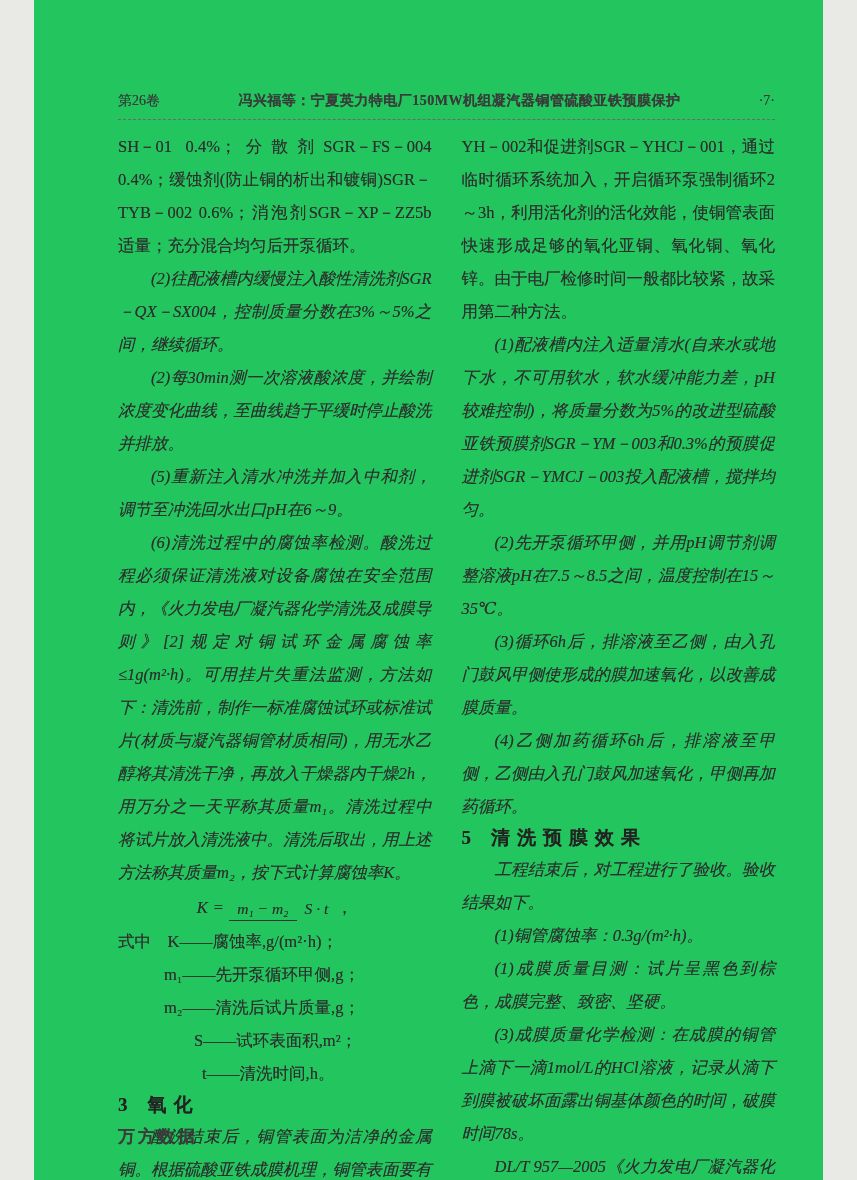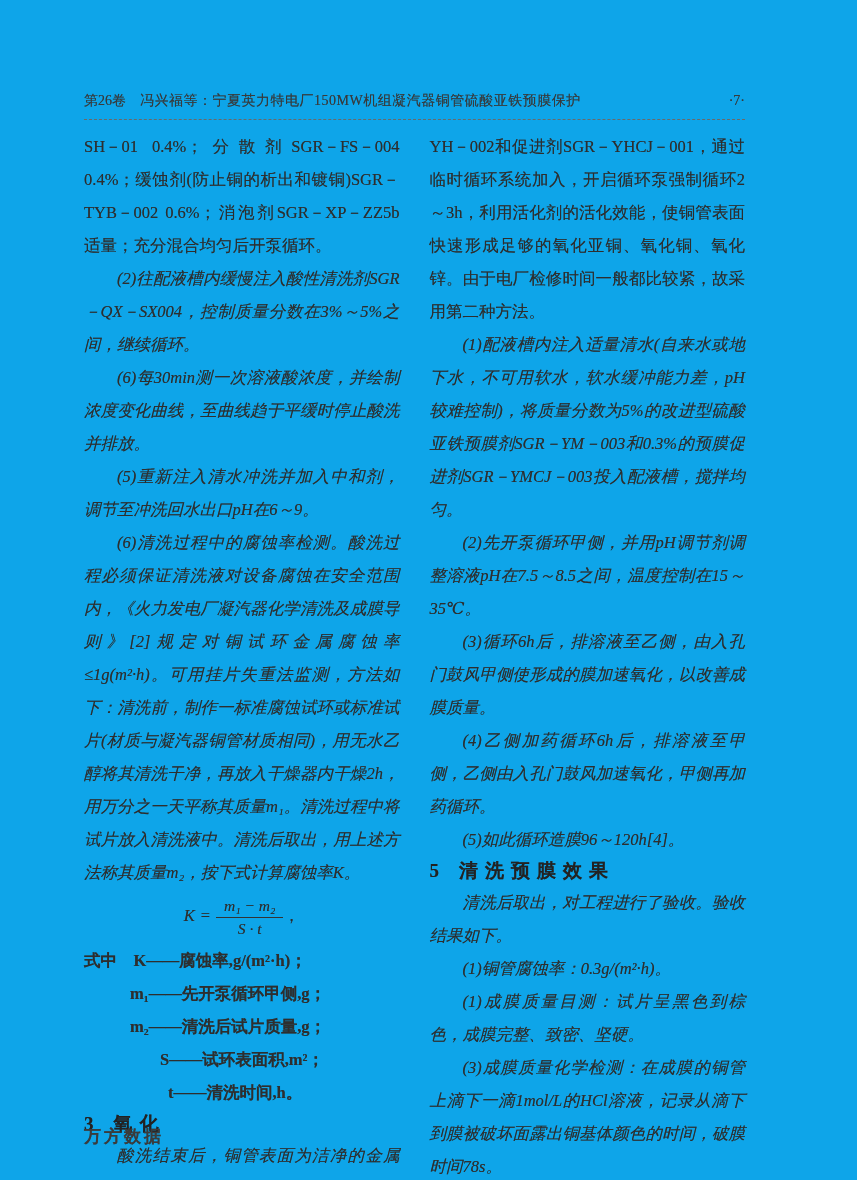--- a/index.html
+++ b/index.html
@@ -1,53 +1,53 @@
 <!DOCTYPE html>
 <html><head>
 <meta charset="utf-8">
 <style>
   html,body{margin:0;padding:0;background:#e9e9e6;}
   .page{
-    width:857px;height:1180px;position:relative;margin:0 auto;
-    background:#0ea5e9;overflow:hidden;box-sizing:border-box;
-    padding:92px 112px 0 84px;
+    width:789px;height:1180px;position:relative;margin:0 auto;
+    background:#22c55e;overflow:hidden;box-sizing:border-box;
+    padding:92px 48px 0 84px;
     font-family:"Liberation Serif","DejaVu Serif",serif;
     color:#2e2e2e;
     text-shadow:0 0 .5px rgba(40,40,40,.55);
   }
   .hdr{
     display:flex;justify-content:space-between;align-items:baseline;
     font-size:14px;color:#3a3a3a;
     border-bottom:1px dashed #6a6a6a;padding-bottom:9px;
   }
   .hdr .vol{white-space:nowrap;}
-  .hdr .rtitle{flex:1;text-align:left;padding:0 14px;letter-spacing:.5px;}
+  .hdr .rtitle{flex:1;text-align:center;padding:0 14px;letter-spacing:.5px;font-weight:bold;}
   .hdr .pno{white-space:nowrap;}
   .cols{display:flex;gap:30px;margin-top:10px;}
   .col{flex:1;font-size:16.5px;line-height:33px;text-align:justify;}
   .col p{margin:0;}
   .ind{text-indent:2em;font-style:italic;}
   .sec{
     font-size:19px;font-weight:bold;color:#222;
     margin:18px 0 12px 0;line-height:30px;text-indent:0;
   }
   .sec .h-num{margin-right:20px;font-family:"Liberation Serif",serif;}
   .sec .h-title{letter-spacing:7px;}
   .formula{
     text-align:center;margin:6px 0 4px 0;line-height:26px;
   }
   .f-var{font-style:italic;}
   .f-eq{margin:0 6px;}
   .frac{
-    display:inline-flex;flex-direction:column;vertical-align:middle;
+    display:inline-flex;flex-direction:row;vertical-align:middle;
     text-align:center;font-size:15.5px;line-height:22px;
   }
   .frac .num{border-bottom:1px solid #333;padding:0 8px;font-style:italic;}
   .frac .den{padding:0 8px;font-style:italic;}
-  .defs div{margin:0;font-weight:bold;}
+  .defs div{margin:0;}
   .def-1,.def-2{margin-left:46px !important;}
   .def-3{margin-left:76px !important;}
   .def-4{margin-left:84px !important;}
   .watermark{
     position:absolute;left:84px;bottom:32px;
     font-size:17px;color:#3b3b3b;letter-spacing:3px;font-weight:600;
   }
 </style>
 </head>
 <body>
@@ -58,21 +58,21 @@
     <span class="vol">第26卷</span>
     <span class="rtitle">冯兴福等：宁夏英力特电厂150MW机组凝汽器铜管硫酸亚铁预膜保护</span>
     <span class="pno">·7·</span>
   </div>
 
   <div class="cols">
 
     <div class="col">
       <p>SH－01 0.4%；分散剂SGR－FS－004 0.4%；缓蚀剂(防止铜的析出和镀铜)SGR－TYB－002 0.6%；消泡剂SGR－XP－ZZ5b适量；充分混合均匀后开泵循环。</p>
       <p class="ind">(2)往配液槽内缓慢注入酸性清洗剂SGR－QX－SX004，控制质量分数在3%～5%之间，继续循环。</p>
-      <p class="ind">(6)每30min测一次溶液酸浓度，并绘制浓度变化曲线，至曲线趋于平缓时停止酸洗并排放。</p>
+      <p class="ind">(2)每30min测一次溶液酸浓度，并绘制浓度变化曲线，至曲线趋于平缓时停止酸洗并排放。</p>
       <p class="ind">(5)重新注入清水冲洗并加入中和剂，调节至冲洗回水出口pH在6～9。</p>
       <p class="ind">(6)清洗过程中的腐蚀率检测。酸洗过程必须保证清洗液对设备腐蚀在安全范围内，《火力发电厂凝汽器化学清洗及成膜导则》[2]规定对铜试环金属腐蚀率≤1g(m²·h)。可用挂片失重法监测，方法如下：清洗前，制作一标准腐蚀试环或标准试片(材质与凝汽器铜管材质相同)，用无水乙醇将其清洗干净，再放入干燥器内干燥2h，用万分之一天平称其质量m₁。清洗过程中将试片放入清洗液中。清洗后取出，用上述方法称其质量m₂，按下式计算腐蚀率K。</p>
 
       <div class="formula">
         <span class="f-var">K</span><span class="f-eq">=</span><span class="frac">
             <span class="num">m₁ − m₂</span>
             <span class="den">S · t</span>
           </span><span>，</span>
       </div>
 
@@ -92,27 +92,26 @@
     </div>
 
     <div class="col">
       <p>YH－002和促进剂SGR－YHCJ－001，通过临时循环系统加入，开启循环泵强制循环2～3h，利用活化剂的活化效能，使铜管表面快速形成足够的氧化亚铜、氧化铜、氧化锌。由于电厂检修时间一般都比较紧，故采用第二种方法。</p>
 
 
       <p class="ind">(1)配液槽内注入适量清水(自来水或地下水，不可用软水，软水缓冲能力差，pH较难控制)，将质量分数为5%的改进型硫酸亚铁预膜剂SGR－YM－003和0.3%的预膜促进剂SGR－YMCJ－003投入配液槽，搅拌均匀。</p>
       <p class="ind">(2)先开泵循环甲侧，并用pH调节剂调整溶液pH在7.5～8.5之间，温度控制在15～35℃。</p>
       <p class="ind">(3)循环6h后，排溶液至乙侧，由入孔门鼓风甲侧使形成的膜加速氧化，以改善成膜质量。</p>
       <p class="ind">(4)乙侧加药循环6h后，排溶液至甲侧，乙侧由入孔门鼓风加速氧化，甲侧再加药循环。</p>
-      <p class="ind">(5)如此循环造膜96～120h[4]。</p>
 
       <p class="sec">
         <span class="h-num">5</span><span class="h-title">清洗预膜效果</span>
       </p>
 
-      <p class="ind">清洗后取出，对工程进行了验收。验收结果如下。</p>
+      <p class="ind">工程结束后，对工程进行了验收。验收结果如下。</p>
       <p class="ind">(1)铜管腐蚀率：0.3g/(m²·h)。</p>
       <p class="ind">(1)成膜质量目测：试片呈黑色到棕色，成膜完整、致密、坚硬。</p>
       <p class="ind">(3)成膜质量化学检测：在成膜的铜管上滴下一滴1mol/L的HCl溶液，记录从滴下到膜被破坏面露出铜基体颜色的时间，破膜时间78s。</p>
       <p class="ind">DL/T 957—2005《火力发电厂凝汽器化学清洗及成膜导则》[2]规定：凝汽器清洗预膜后铜试环金属腐蚀率≤1g/(m²·h)；成膜后的试片表面呈黑色到棕色，成膜完整、致密、坚硬；在成膜的试片上滴1滴1mol/L的HCl溶液，记录从滴下到膜被破坏面露出</p>
     </div>
 
   </div>
 
   <div class="watermark">万方数据</div>
 

